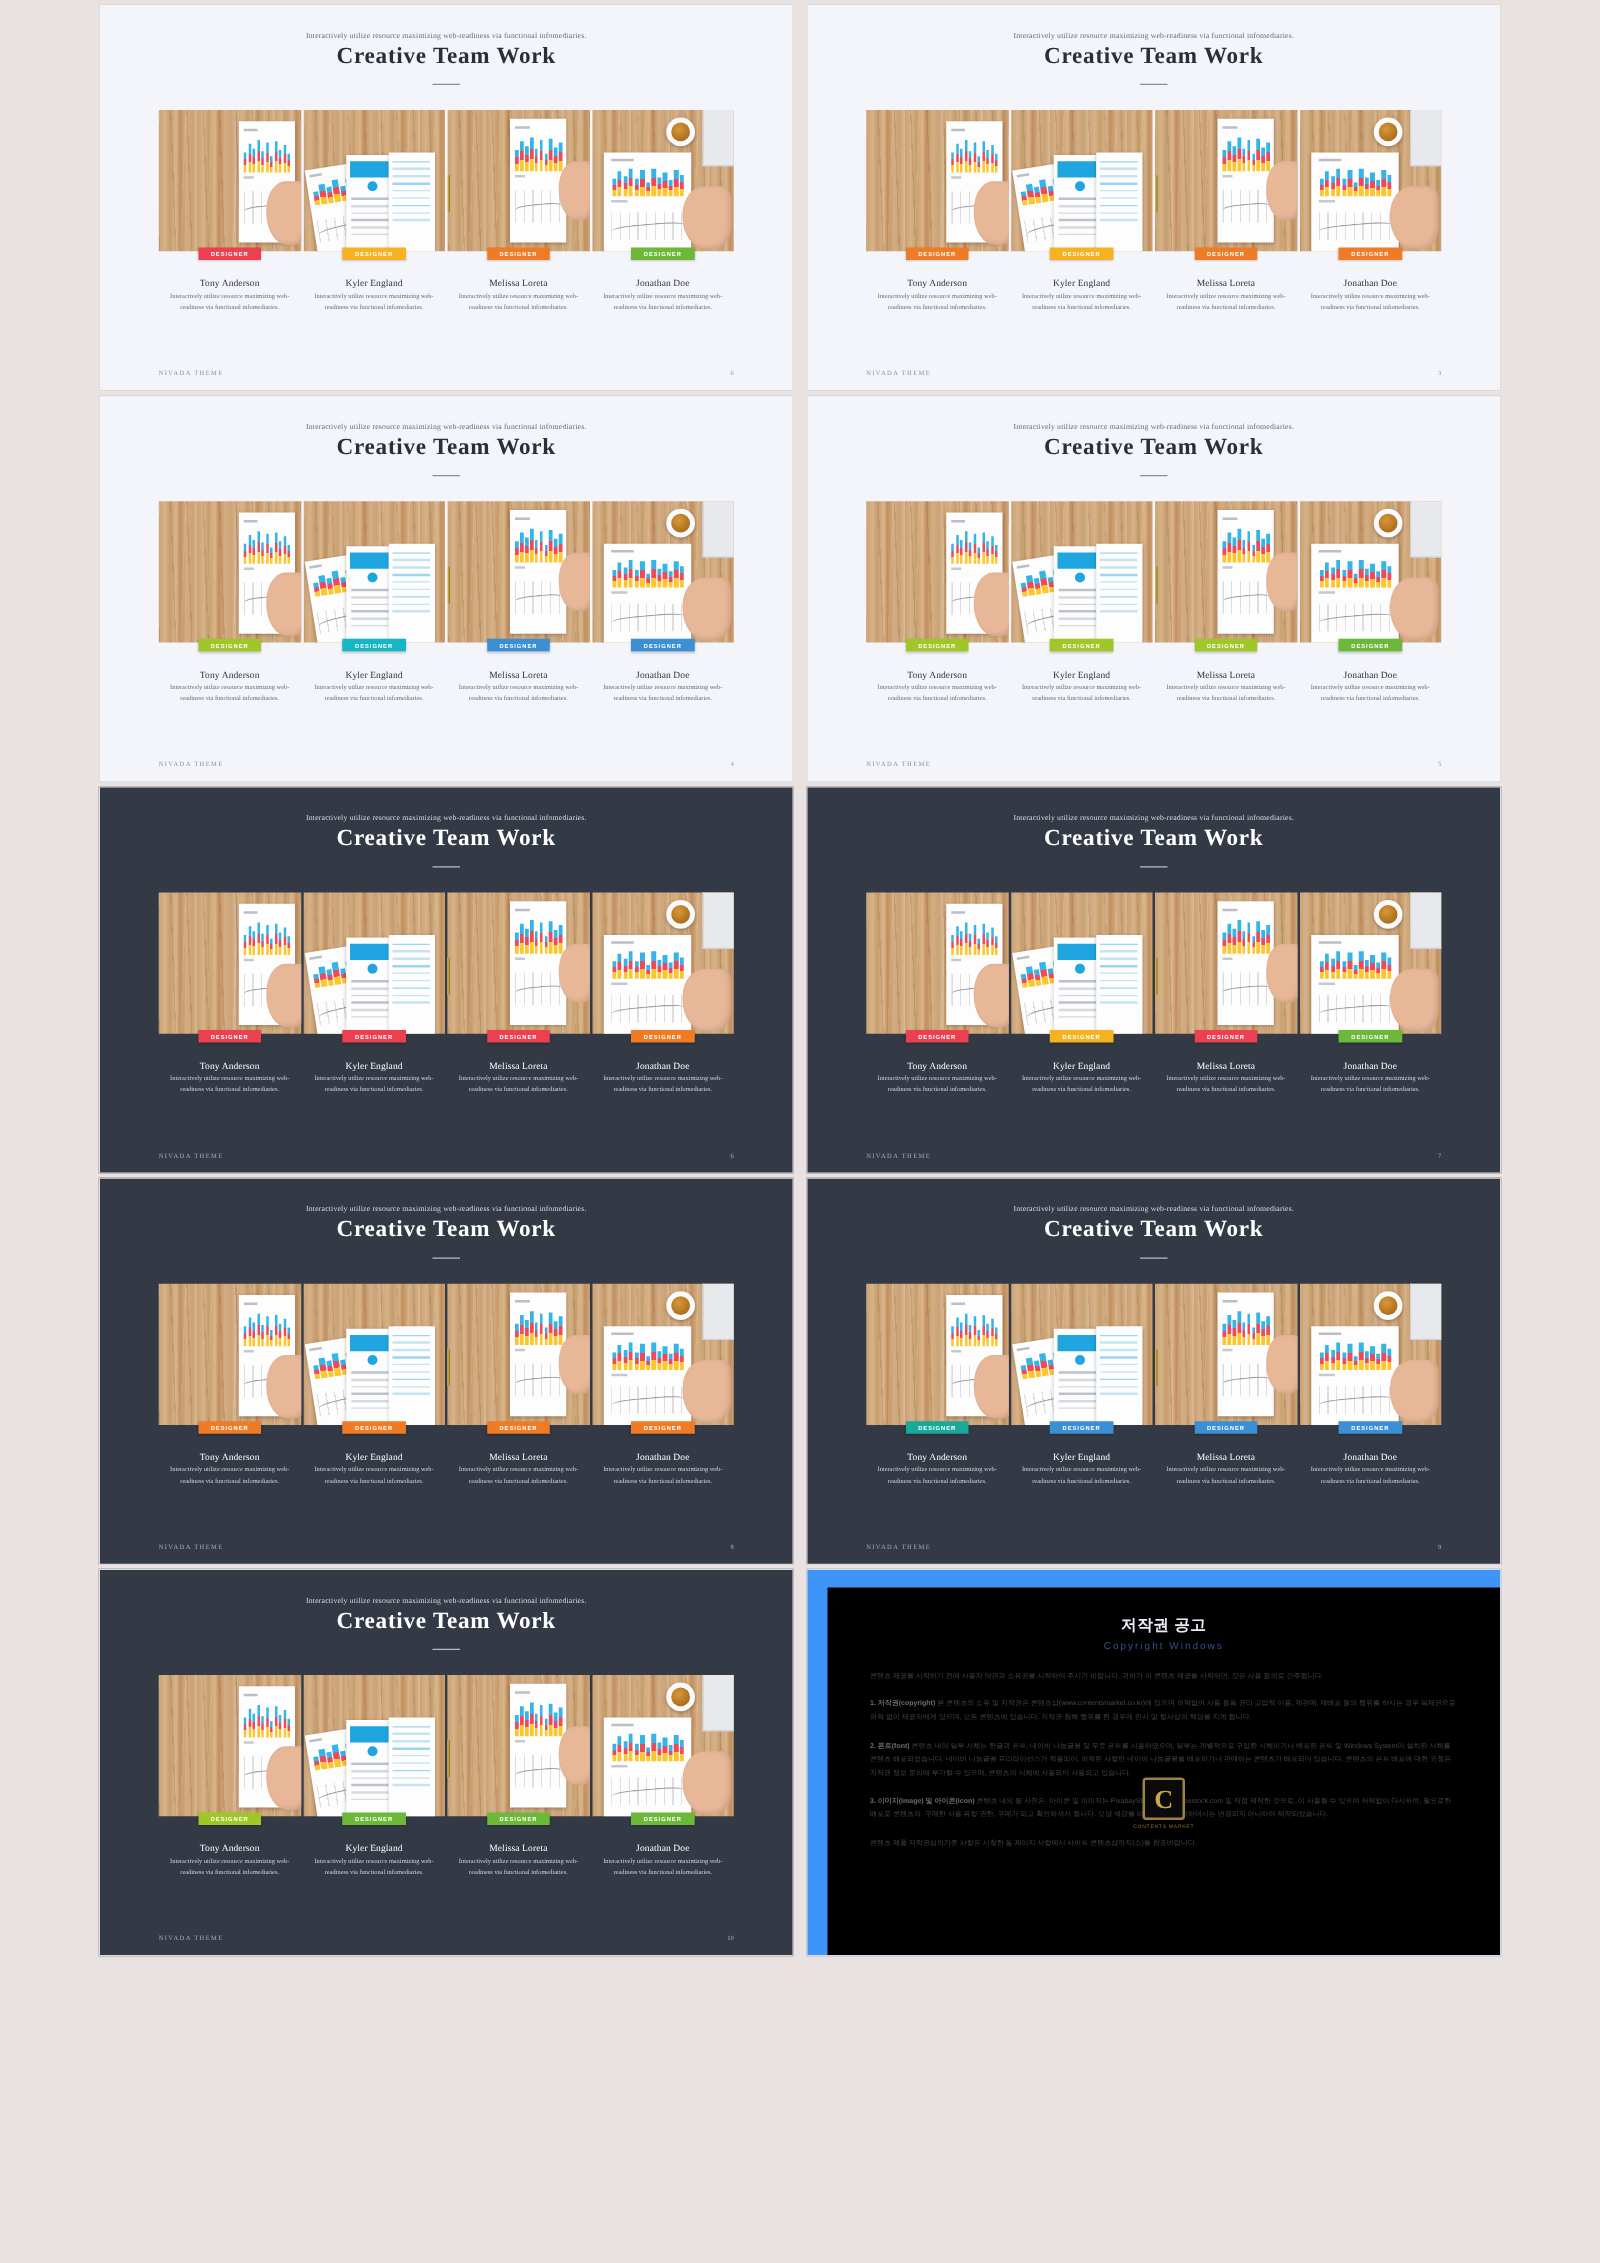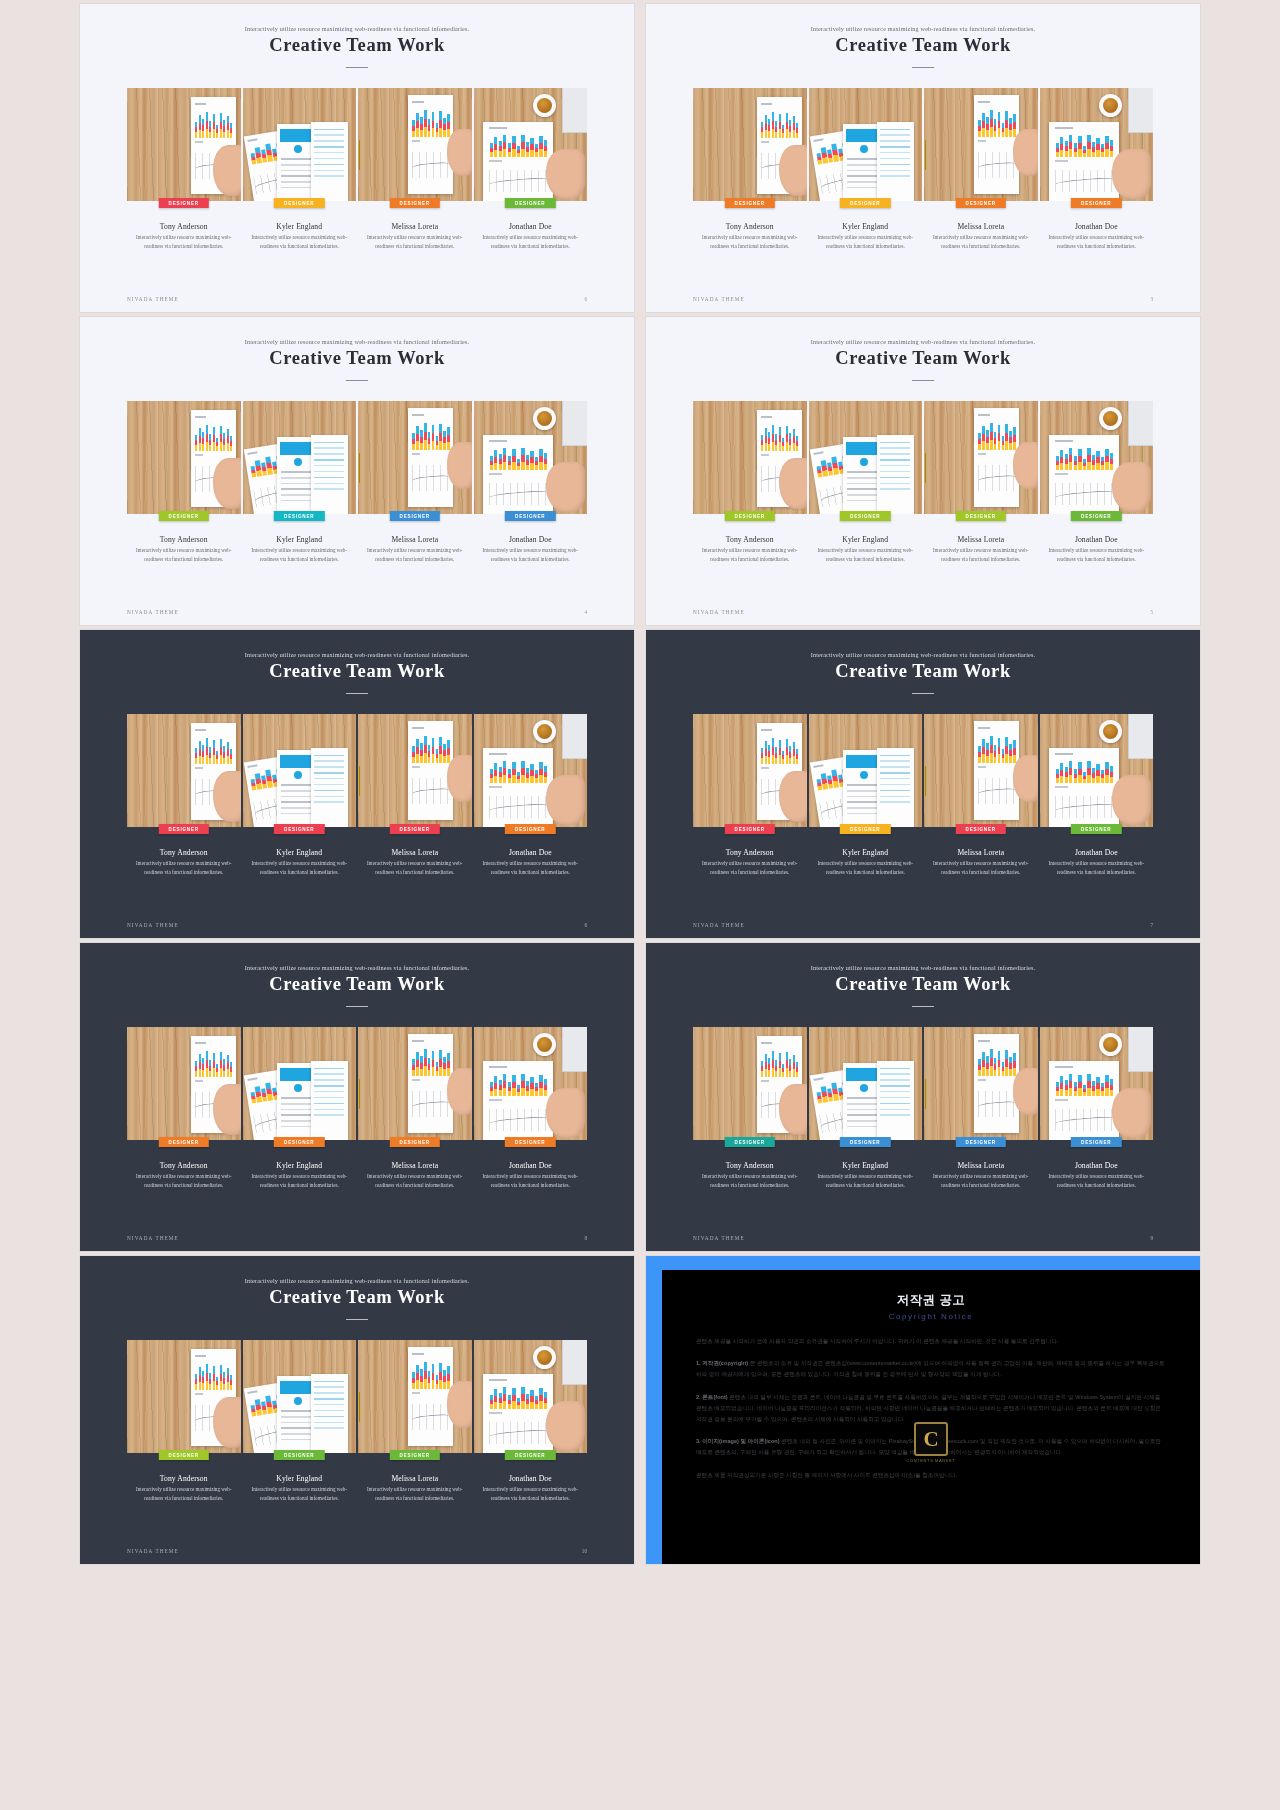--- a/index.html
+++ b/index.html
@@ -1592,21 +1592,21 @@
       <div class="m-name">Jonathan Doe</div>
       <div class="m-desc">Interactively utilize resource maximizing web-readiness via functional infomediaries.</div>
     </div>
       </div>
     <div class="footer-brand">NIVADA THEME</div>
     <div class="footer-page">10</div>
   </div>
     <div class="copyright-slide">
     <div class="copyright-inner">
       <div class="cp-title">저작권 공고</div>
-      <div class="cp-sub">Copyright Notice</div>
+      <div class="cp-sub">Copyright Windows</div>
       <div class="cp-body">
         <p>콘텐츠 제공을 시작하기 전에 사용자 약관과 소유권을 시작하여 주시기 바랍니다. 귀하가 이 콘텐츠 제공을 시작하면, 것은 사용 동의로 간주됩니다.</p>
         <p><strong>1. 저작권(copyright)</strong> 본 콘텐츠의 소유 및 저작권은 콘텐츠샵(www.contentsmarket.co.kr)에 있으며 허락없이 사용 등록 권리 고압적 이용, 재판매, 재배포 등의 행위를 하시는 경우 복제권으로 허락 없이 제공자에게 있으며, 모든 콘텐츠에 있습니다. 저작권 침해 행위를 한 경우에 민사 및 형사상의 책임을 지게 됩니다.</p>
           <p><strong>2. 폰트(font)</strong> 콘텐츠 내의 일부 서체는 한글과 폰트, 네이버 나눔글꼴 및 무료 폰트를 사용하였으며, 일부는 개별적으로 구입한 서체이거나 배포된 폰트 및 Windows System이 설치된 서체를 콘텐츠 배포되었습니다. 네이버 나눔글꼴 프리라이선스가 적용되어, 허락된 사항만 네이버 나눔글꼴을 배포하거나 판매하는 콘텐츠가 배포되어 있습니다. 콘텐츠의 폰트 배포에 대한 요청은 저작권 정보 문의에 부가될 수 있으며, 콘텐츠의 서체에 사용되어 사용되고 있습니다.</p>
           <p><strong>3. 이미지(image) 및 아이콘(icon)</strong> 콘텐츠 내의 등 사진은, 아이콘 및 이미지는 PixabayStock.com과 Freestock.com 및 직접 제작한 것으로, 이 사용될 수 있으며 허락없이 다시하여, 필요로한 배포로 콘텐츠의, 구매한 사용 유형 권한, 구매가 되고 확인하셔서 됩니다. 모양 색감을 바꾸시거나 다시하여서는 변경되지 아니하여 제작되었습니다.</p>
         <p>콘텐츠 제품 저작권심의기준 사항은 시청한 통 제이지 사항에서 사이트 콘텐츠샵까지(소)을 참조바랍니다.</p>
       </div>
       <div class="cp-logo">C</div>
       <div class="cp-logo-cap">CONTENTS MARKET</div>
     </div>

